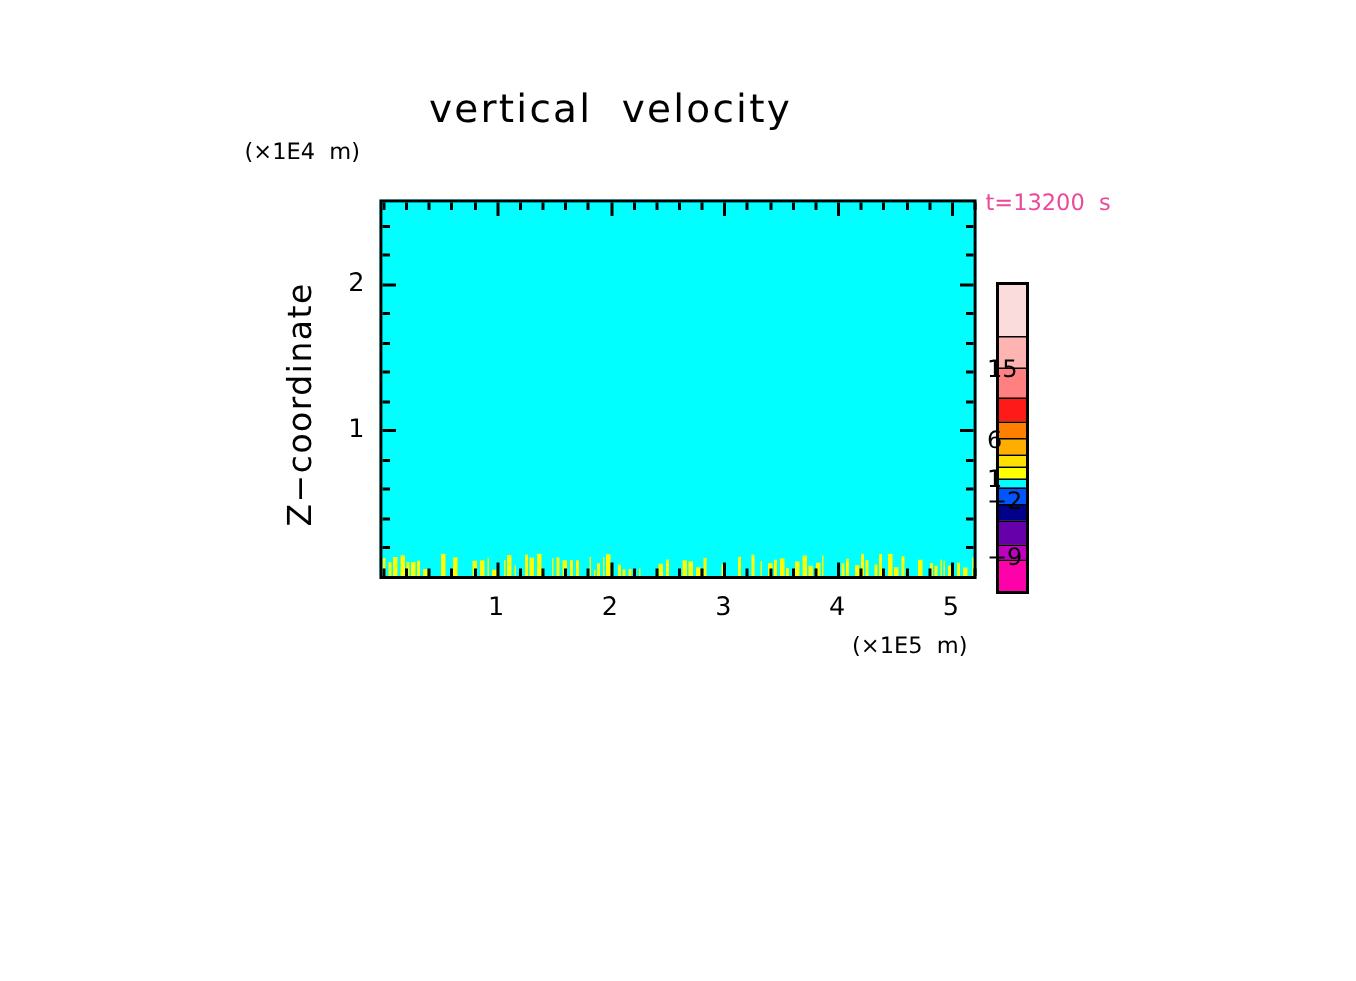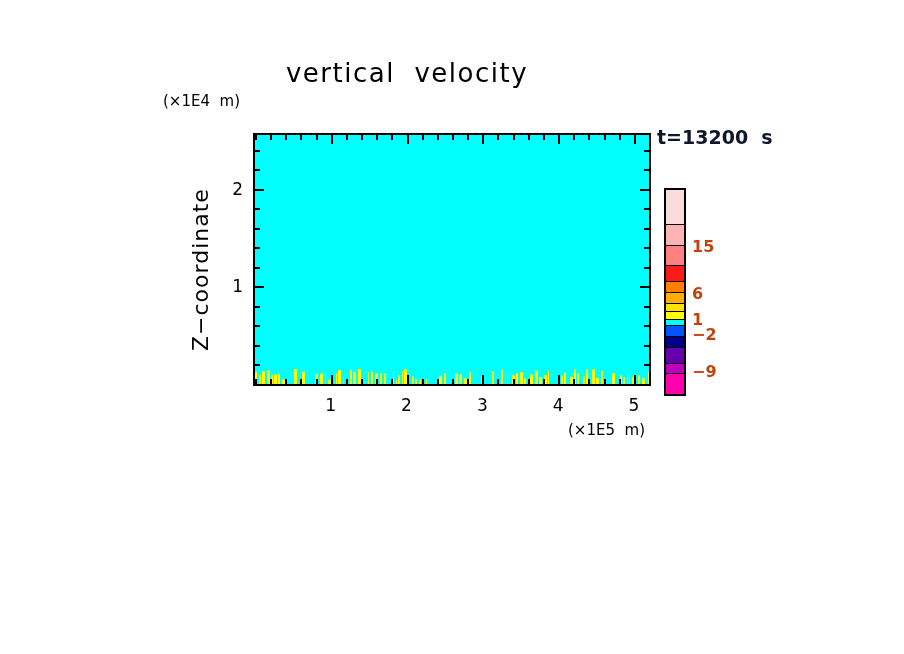--- a/index.html
+++ b/index.html
@@ -45,24 +45,23 @@
     font-size: 15px;
     color: #000;
     white-space: pre;
   }
 
   
   #time-stamp {
     position: absolute;
     left: 657px;
     top: 126px;
-    font-size: 19px;
-    color: #0f172a;
-    white-space: pre;
-    font-weight: bold;
+    font-size: 15px;
+    color: #ec4899;
+    white-space: pre;
   }
 
   
   #plot-frame {
     position: absolute;
     left: 253px;
     top: 133px;
     width: 398px;
     height: 253px;
     border: 2px solid #000000;
@@ -157,24 +156,24 @@
     display: flex;
     flex-direction: column;
   }
   .cbar-seg {
     width: 100%;
     border-top: 1px solid #000000;
   }
   .cbar-seg:first-child { border-top: none; }
   .cbar-label {
     position: absolute;
-    left: 692px;
+    left: 658px;
     font-size: 16px;
-    font-weight: bold;
-    color: #c2410c;
+    font-weight: normal;
+    color: #000000;
     transform: translateY(-50%);
     white-space: pre;
   }
 </style>
 </head>
 <body>
 
 <div class="stage">
 
   <div id="plot-title">vertical  velocity</div>

